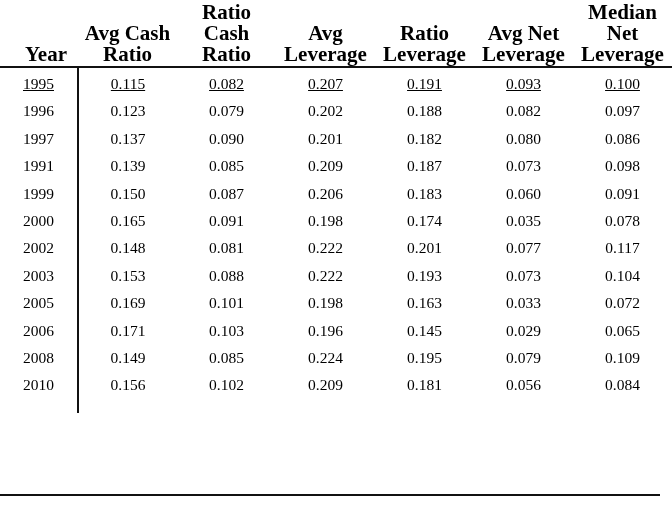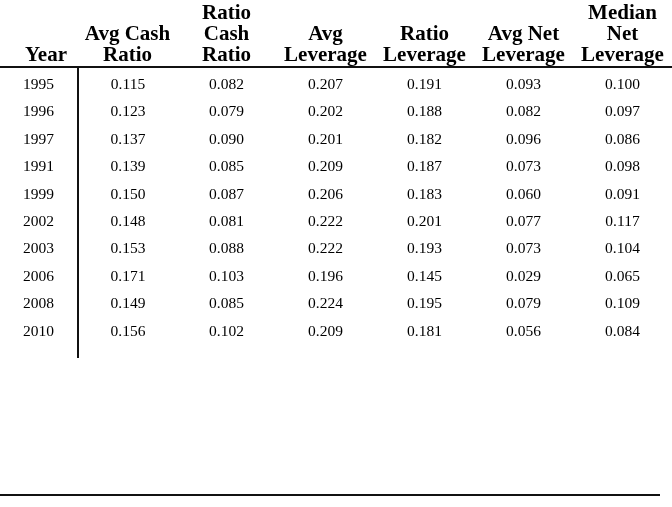--- a/index.html
+++ b/index.html
@@ -62,20 +62,21 @@
     line-height: 27.4px;
     height: 27.4px;
     text-align: center;
     vertical-align: middle;
     padding: 0;
     border: 0;
     font-weight: normal;
   }
   tbody tr:first-child td {
     padding-top: 2px;
+    text-decoration: underline;
   }
   tbody td.col-year {
     width: 64px;
     border-right: 2.2px solid #111111;
   }
   tbody tr.spacer-row td {
     height: 14px;
     line-height: 14px;
   }
   tbody tr.spacer-row td.col-year {
@@ -133,21 +134,21 @@
           <td>0.188</td>
           <td>0.082</td>
           <td>0.097</td>
         </tr>
         <tr>
           <td class="col-year">1997</td>
           <td>0.137</td>
           <td>0.090</td>
           <td>0.201</td>
           <td>0.182</td>
-          <td>0.096</td>
+          <td>0.080</td>
           <td>0.086</td>
         </tr>
         <tr>
           <td class="col-year">1991</td>
           <td>0.139</td>
           <td>0.085</td>
           <td>0.209</td>
           <td>0.187</td>
           <td>0.073</td>
           <td>0.098</td>
@@ -155,38 +156,56 @@
         <tr>
           <td class="col-year">1999</td>
           <td>0.150</td>
           <td>0.087</td>
           <td>0.206</td>
           <td>0.183</td>
           <td>0.060</td>
           <td>0.091</td>
         </tr>
         <tr>
+          <td class="col-year">2000</td>
+          <td>0.165</td>
+          <td>0.091</td>
+          <td>0.198</td>
+          <td>0.174</td>
+          <td>0.035</td>
+          <td>0.078</td>
+        </tr>
+        <tr>
           <td class="col-year">2002</td>
           <td>0.148</td>
           <td>0.081</td>
           <td>0.222</td>
           <td>0.201</td>
           <td>0.077</td>
           <td>0.117</td>
         </tr>
         <tr>
           <td class="col-year">2003</td>
           <td>0.153</td>
           <td>0.088</td>
           <td>0.222</td>
           <td>0.193</td>
           <td>0.073</td>
           <td>0.104</td>
         </tr>
         <tr>
+          <td class="col-year">2005</td>
+          <td>0.169</td>
+          <td>0.101</td>
+          <td>0.198</td>
+          <td>0.163</td>
+          <td>0.033</td>
+          <td>0.072</td>
+        </tr>
+        <tr>
           <td class="col-year">2006</td>
           <td>0.171</td>
           <td>0.103</td>
           <td>0.196</td>
           <td>0.145</td>
           <td>0.029</td>
           <td>0.065</td>
         </tr>
         <tr>
           <td class="col-year">2008</td>

